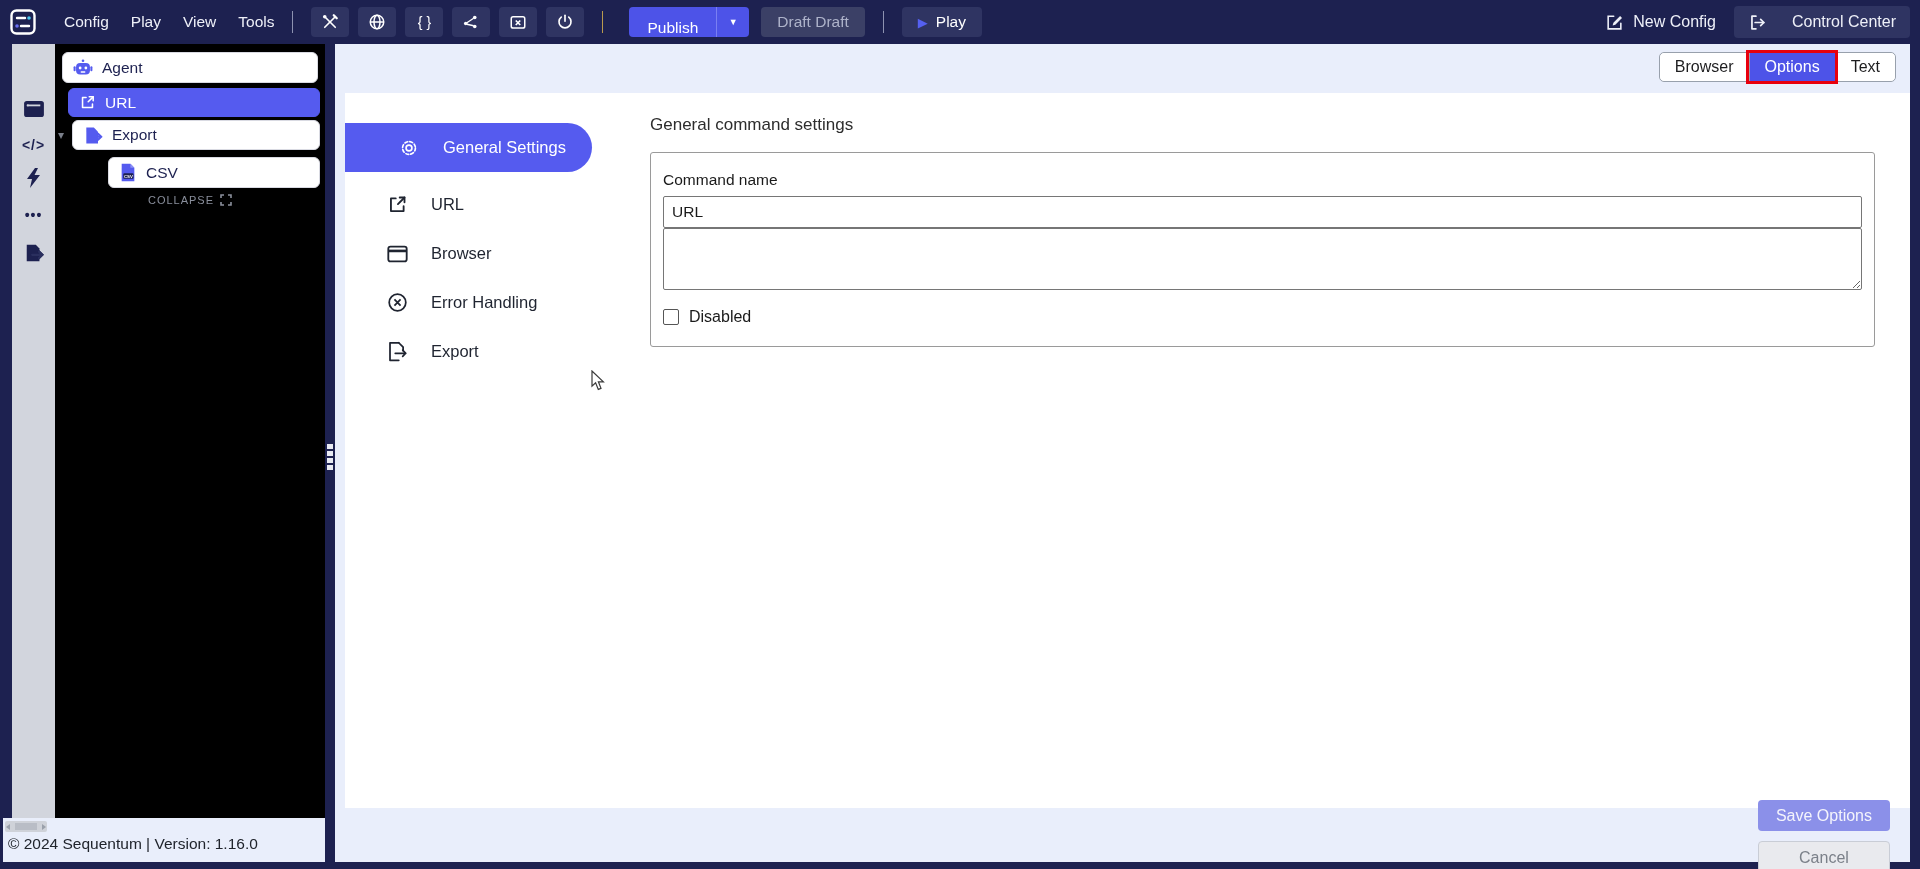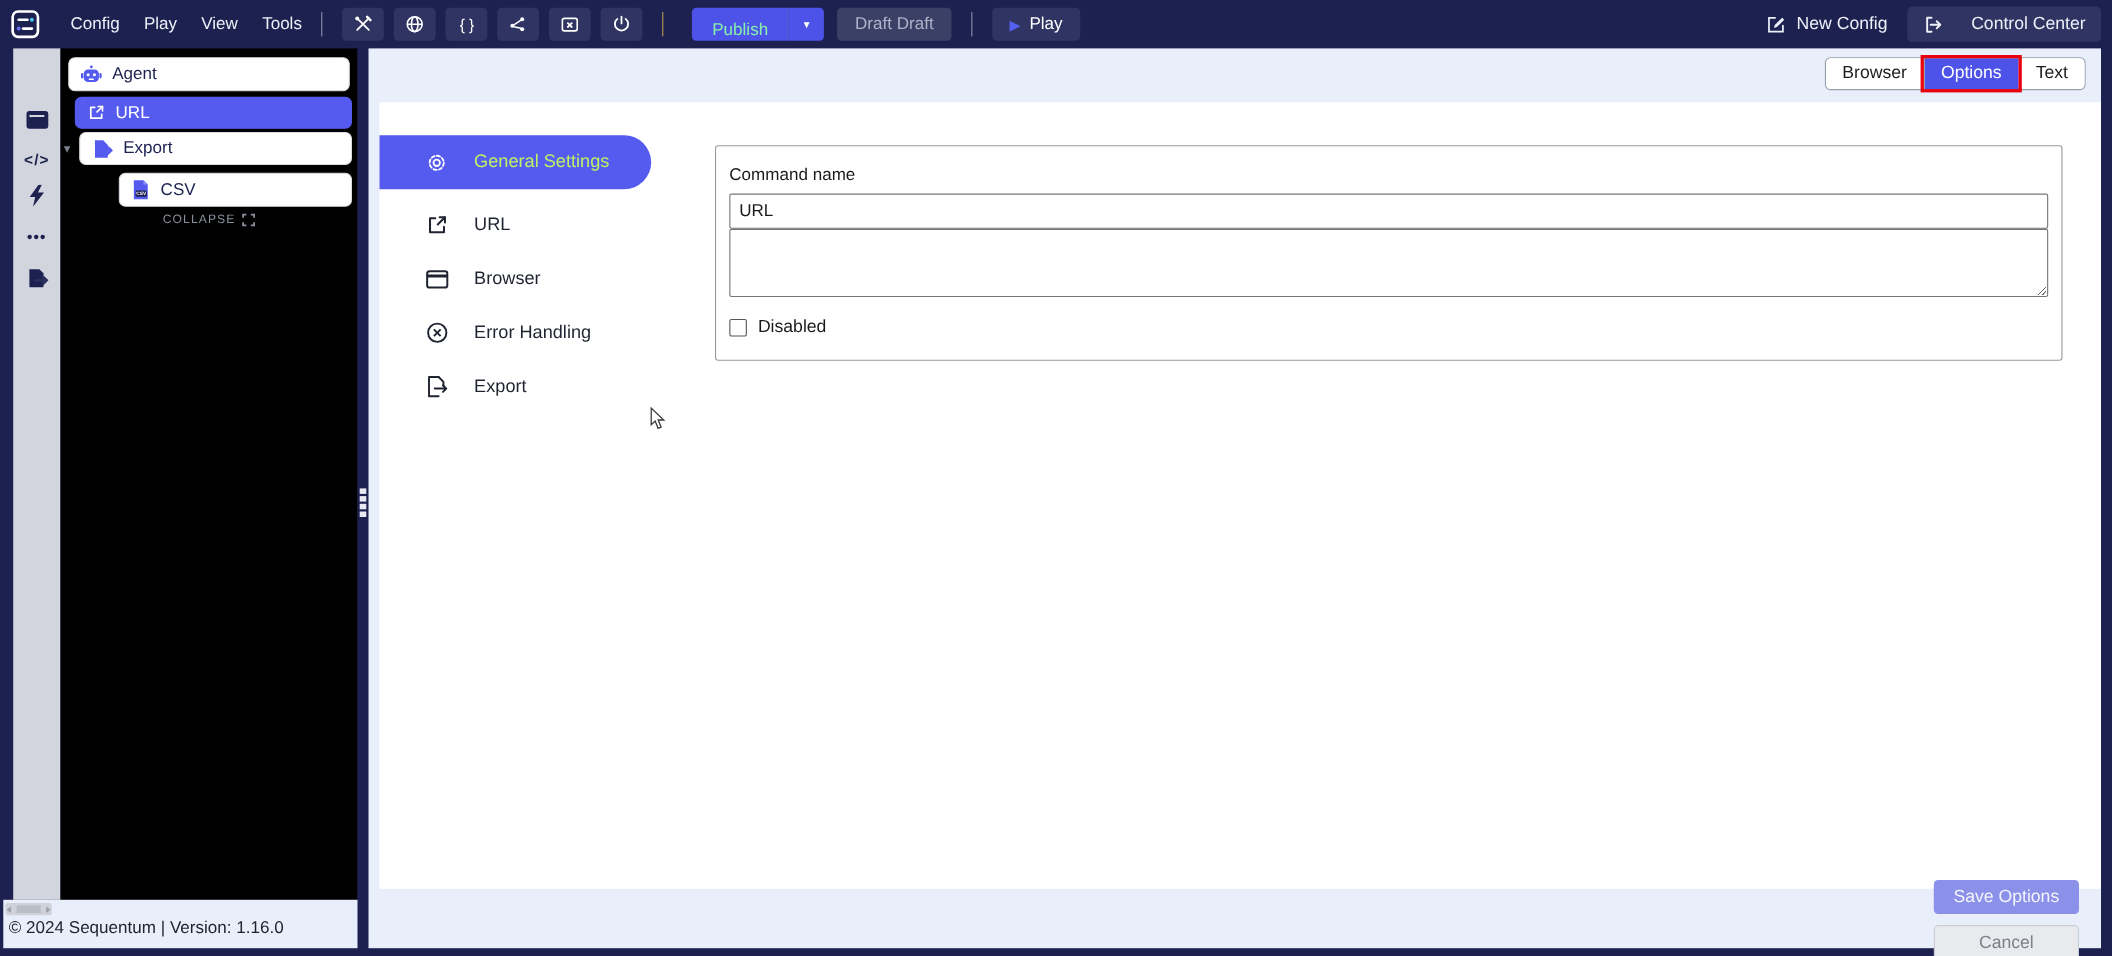--- a/index.html
+++ b/index.html
@@ -10,21 +10,21 @@
   
   .topbar { position:absolute; left:0; top:0; width:1920px; height:44px; background:#1d2150; display:flex; align-items:center; color:#eef0f8; }
   .logo { width:30px; height:30px; margin-left:8px; display:flex; align-items:center; justify-content:center; cursor:pointer; }
   .menus { display:flex; gap:22px; margin-left:26px; font-size:15.5px; }
   .menus span { cursor:pointer; }
   .vsep { width:1px; height:22px; background:#8d92b0; margin:0 18px; }
   .vsep.gold { background:#b99a4e; }
   .iconbtns { display:flex; gap:9px; }
   .ibtn { width:38px; height:30px; border:none; border-radius:4px; background:#2f3462; color:#fff; display:flex; align-items:center; justify-content:center; cursor:pointer; font-size:14px; font-family:"Liberation Sans",sans-serif; }
   .pubgroup { display:flex; margin-left:8px; }
-  .publish { height:30px; padding:12px 18px; background:#4d53e8; color:#86efac; border:none; border-radius:4px 0 0 4px; font-size:15.5px; cursor:pointer; border-right:1px solid #7a7ff2; font-family:"Liberation Sans",sans-serif; }
+  .publish { height:30px; padding:12px 18px; background:#4d53e8; color:#ffffff; border:none; border-radius:4px 0 0 4px; font-size:15.5px; cursor:pointer; border-right:1px solid #7a7ff2; font-family:"Liberation Sans",sans-serif; }
   .pubcaret { width:32px; height:30px; background:#4d53e8; color:#fff; border:none; border-radius:0 4px 4px 0; font-size:9px; cursor:pointer; }
   .savedraft { height:30px; margin-left:12px; padding:0 16px; background:#3b4066; color:#aeb3ca; border:none; border-radius:4px; font-size:15.5px; cursor:pointer; font-family:"Liberation Sans",sans-serif; }
   .playbtn { height:30px; padding:0 16px; background:#2f3462; color:#fff; border:none; border-radius:4px; font-size:15.5px; cursor:pointer; display:flex; align-items:center; gap:8px; font-family:"Liberation Sans",sans-serif; }
   .playtri { color:#5560f0; font-size:13px; }
   .spacer { flex:1; }
   .newconfig { background:transparent; border:none; color:#eef0f8; font-size:16px; display:flex; align-items:center; gap:9px; cursor:pointer; margin-right:18px; font-family:"Liberation Sans",sans-serif; }
   .controlcenter { height:32px; background:#2f3462; border:none; border-radius:4px; color:#eef0f8; font-size:16px; display:flex; align-items:center; gap:25px; cursor:pointer; padding:0 14px; margin-right:10px; font-family:"Liberation Sans",sans-serif;justify-content:space-between; }
 
   
   .rail { position:absolute; left:12px; top:44px; width:43px; height:774px; background:#d2d5dd; }
@@ -47,21 +47,21 @@
   .main { position:absolute; left:335px; top:44px; width:1575px; height:818px; background:#e9eefb; }
   .tabs { position:absolute; right:14px; top:8px; display:flex; border:1px solid #98a0ac; border-radius:5px; background:#fff; }
   .tab { padding:5px 15px; font-size:16px; color:#1d1d1f; background:#fff; cursor:pointer; border-left:1px solid #98a0ac; }
   .tab:first-child { border-left:none; border-radius:5px 0 0 5px; }
   .tab:last-child { border-radius:0 5px 5px 0; }
   .tab.sel { background:#4d53e8; color:#fff; outline:3px solid #e8000d; outline-offset:0; z-index:2; }
 
   .whitepanel { position:absolute; left:10px; top:49px; width:1565px; height:715px; background:#fff; }
 
   .snav { position:absolute; left:0; top:30px; width:260px; }
-  .snav-sel { width:247px; height:49px; background:#555bef; color:#bef264; border-radius:0 26px 26px 0; display:flex; align-items:center; gap:22px; padding-left:40px; font-size:16.5px; cursor:pointer; }
+  .snav-sel { width:247px; height:49px; background:#555bef; color:#ffffff; border-radius:0 26px 26px 0; display:flex; align-items:center; gap:22px; padding-left:52px; font-size:16.5px; cursor:pointer; }
   .snav-item { height:49px; display:flex; align-items:center; gap:22px; padding-left:40px; font-size:16.5px; color:#1f2430; cursor:pointer; }
   .snav .ic { width:24px; display:flex; justify-content:center; }
 
   .formarea { position:absolute; left:305px; top:22px; width:1225px; }
   .fheading { font-size:17px; color:#2d2d2d; }
   .fieldbox { margin-top:17px; border:1px solid #9a9a9a; border-radius:3px; padding:18px 14px 20px 12px; width:1225px; }
   .flabel { font-size:15.5px; color:#1a1a1a; margin-bottom:7px; }
   .finput { width:1199px; height:32px; border:1px solid #767676; border-radius:2px; font-size:15.5px; padding:0 8px; color:#1a1a1a; font-family:"Liberation Sans",sans-serif; }
   .ftext { width:1199px; height:62px; border:1px solid #767676; border-radius:2px; font-size:15.5px; padding:4px 8px; resize:vertical; font-family:"Liberation Sans",sans-serif; margin-bottom:14px; }
   .fcheckrow { display:flex; align-items:center; gap:10px; font-size:16px; color:#1a1a1a; }
@@ -315,20 +315,21 @@
               <path d="M13 2 H3 V22 H13"></path>
                 <path d="M13 2 l5 5 v4"></path>
                 <path d="M9 14 h12 M17.5 10.5 L21 14 l-3.5 3.5"></path>
             </svg>
           </span>
           <span>Export</span>
         </div>
       </div>
 
       <div class="formarea">
+        <div class="fheading">General command settings</div>
         <div class="fieldbox">
           <div class="flabel">Command name</div>
           <input class="finput" type="text" value="URL" style="">
           <textarea class="ftext" style=""></textarea>
           <div class="fcheckrow">
             <div class="checkbox"></div>
             <span>Disabled</span>
           </div>
         </div>
       </div>

